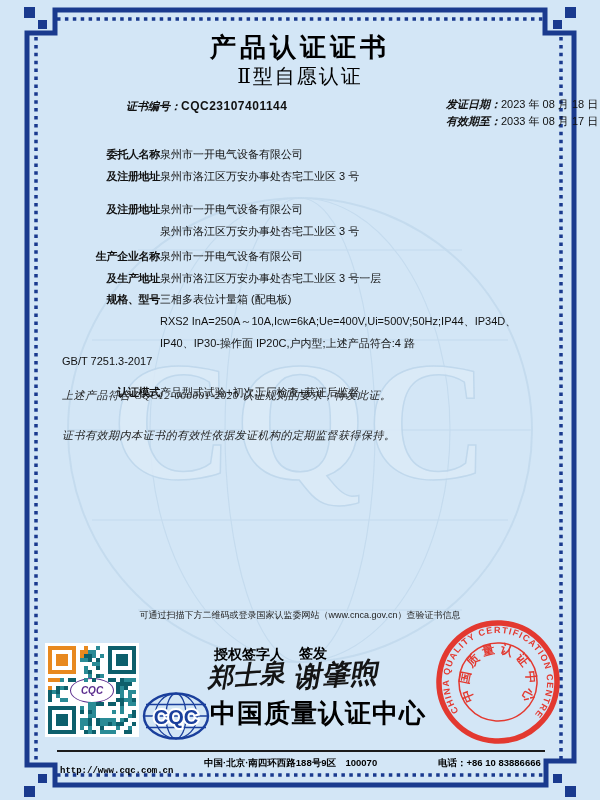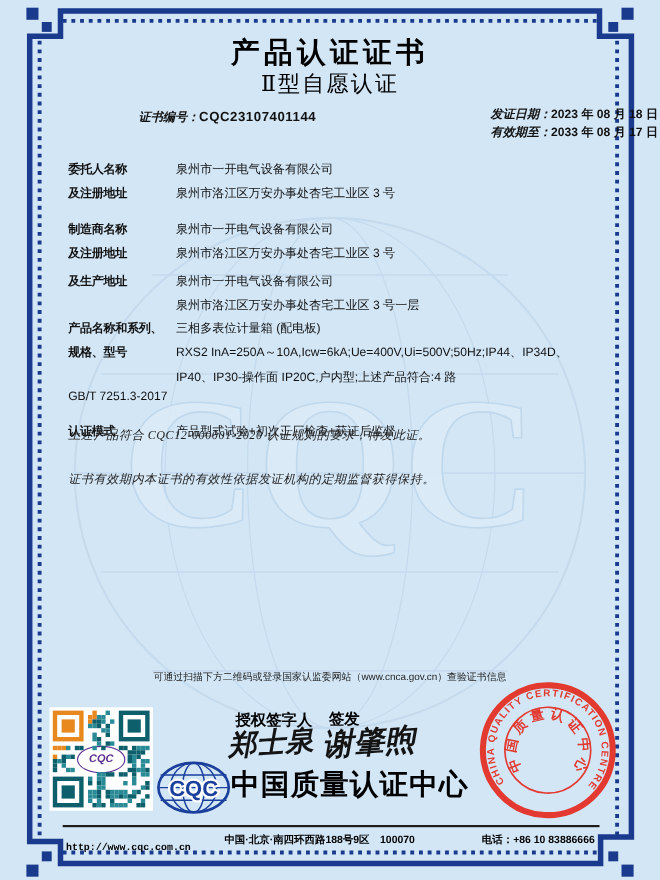--- a/index.html
+++ b/index.html
@@ -19,25 +19,25 @@
     font-size:20px;letter-spacing:2px;color:#000;
     font-family:"Liberation Serif","DejaVu Serif",serif;}
 
   .kai{font-family:"Liberation Serif","DejaVu Serif",serif;
     font-style:italic;font-weight:bold;margin-left:48px;}
 
   .certno{top:99px;left:78px;font-size:11px;}
   .certno .num{font-weight:bold;font-size:12px;font-style:normal;
     font-family:"Liberation Sans",sans-serif;letter-spacing:0.5px;}
   .dates{top:96px;left:398px;font-size:11px;line-height:17px;white-space:nowrap;}
-  .dates b{font-weight:bold;font-style:normal;font-family:"Liberation Sans",sans-serif;}
+  .dates b{font-weight:normal;font-style:normal;font-family:"Liberation Sans",sans-serif;}
 
   .frow{position:absolute;left:62px;width:486px;display:flex;
     font-size:11px;line-height:22px;}
-  .flabels{width:98px;flex:none;font-weight:bold;letter-spacing:-0.3px;}
+  .flabels{width:98px;flex:none;font-weight:bold;letter-spacing:-0.3px;text-align:right;}
   .fvalues{flex:1;}
 
   .stm{position:absolute;left:62px;font-size:11px;letter-spacing:0.5px;color:#222;
     font-family:"Liberation Serif","DejaVu Serif",serif;font-style:italic;font-weight:500;}
 
   .verify{top:609px;left:0;width:100%;text-align:center;font-size:9px;color:#222;}
 
   
   .qr{left:45px;top:643px;width:94px;height:94px;background:#fff;}
   .qr i{position:absolute;width:4px;height:4px;}
@@ -122,42 +122,41 @@
       <div>及注册地址</div>
     </div>
     <div class="fvalues">
       <div>泉州市一开电气设备有限公司</div>
       <div>泉州市洛江区万安办事处杏宅工业区 3 号</div>
     </div>
   </div>
 
   <div class="frow" style="top:198px">
     <div class="flabels">
-      <div>制造商名称</div>
       <div>及注册地址</div>
     </div>
     <div class="fvalues">
       <div>泉州市一开电气设备有限公司</div>
       <div>泉州市洛江区万安办事处杏宅工业区 3 号</div>
     </div>
   </div>
 
   <div class="frow" style="top:245px">
     <div class="flabels">
+      <div>生产企业名称</div>
       <div>及生产地址</div>
     </div>
     <div class="fvalues">
       <div>泉州市一开电气设备有限公司</div>
       <div>泉州市洛江区万安办事处杏宅工业区 3 号一层</div>
     </div>
   </div>
 
   <div class="frow" style="top:288px">
     <div class="flabels">
-      <div>产品名称和系列、</div>
       <div>规格、型号</div>
     </div>
     <div class="fvalues">
       <div>三相多表位计量箱 (配电板)</div>
       <div>RXS2 InA=250A～10A,Icw=6kA;Ue=400V,Ui=500V;50Hz;IP44、IP34D、IP40、IP30-操作面 IP20C,户内型;上述产品符合:4 路</div>
     </div>
   </div>
 
   <div class="frow" style="top:350px">
     <div class="fvalues">

